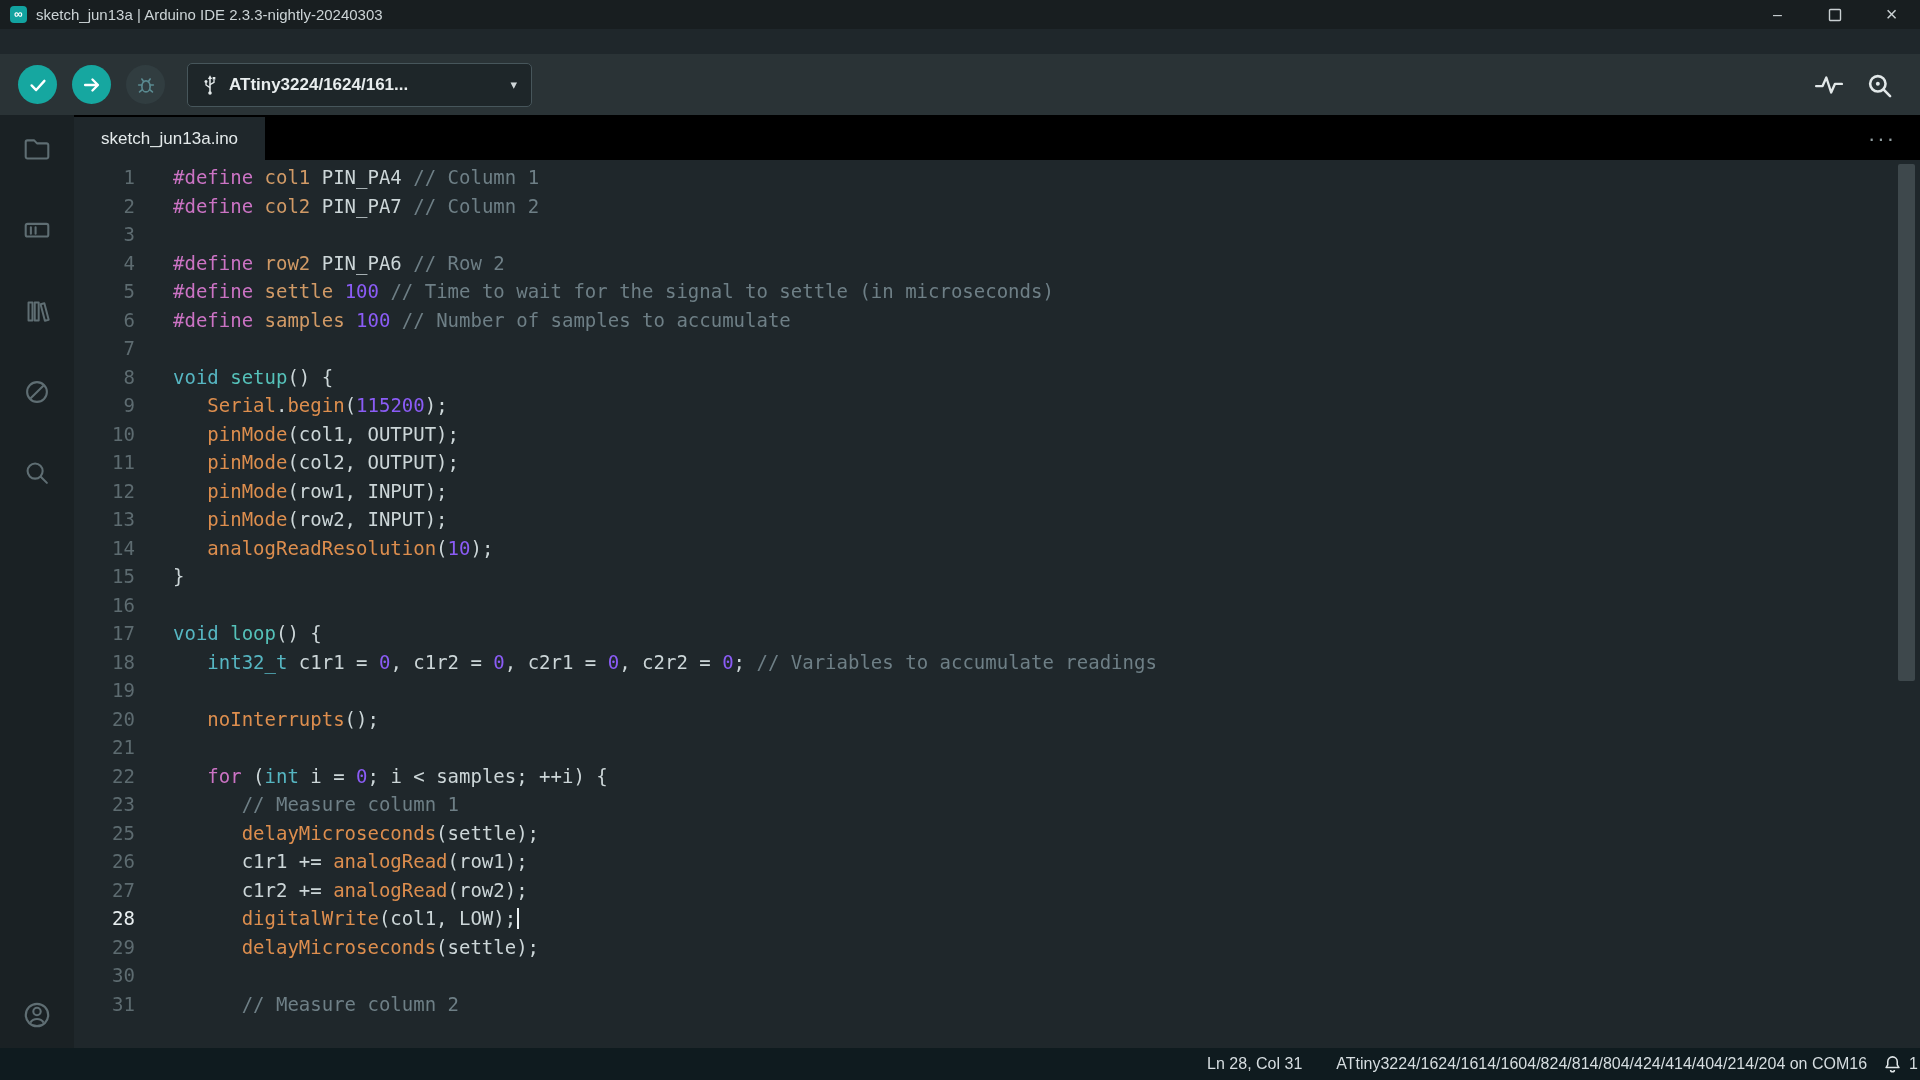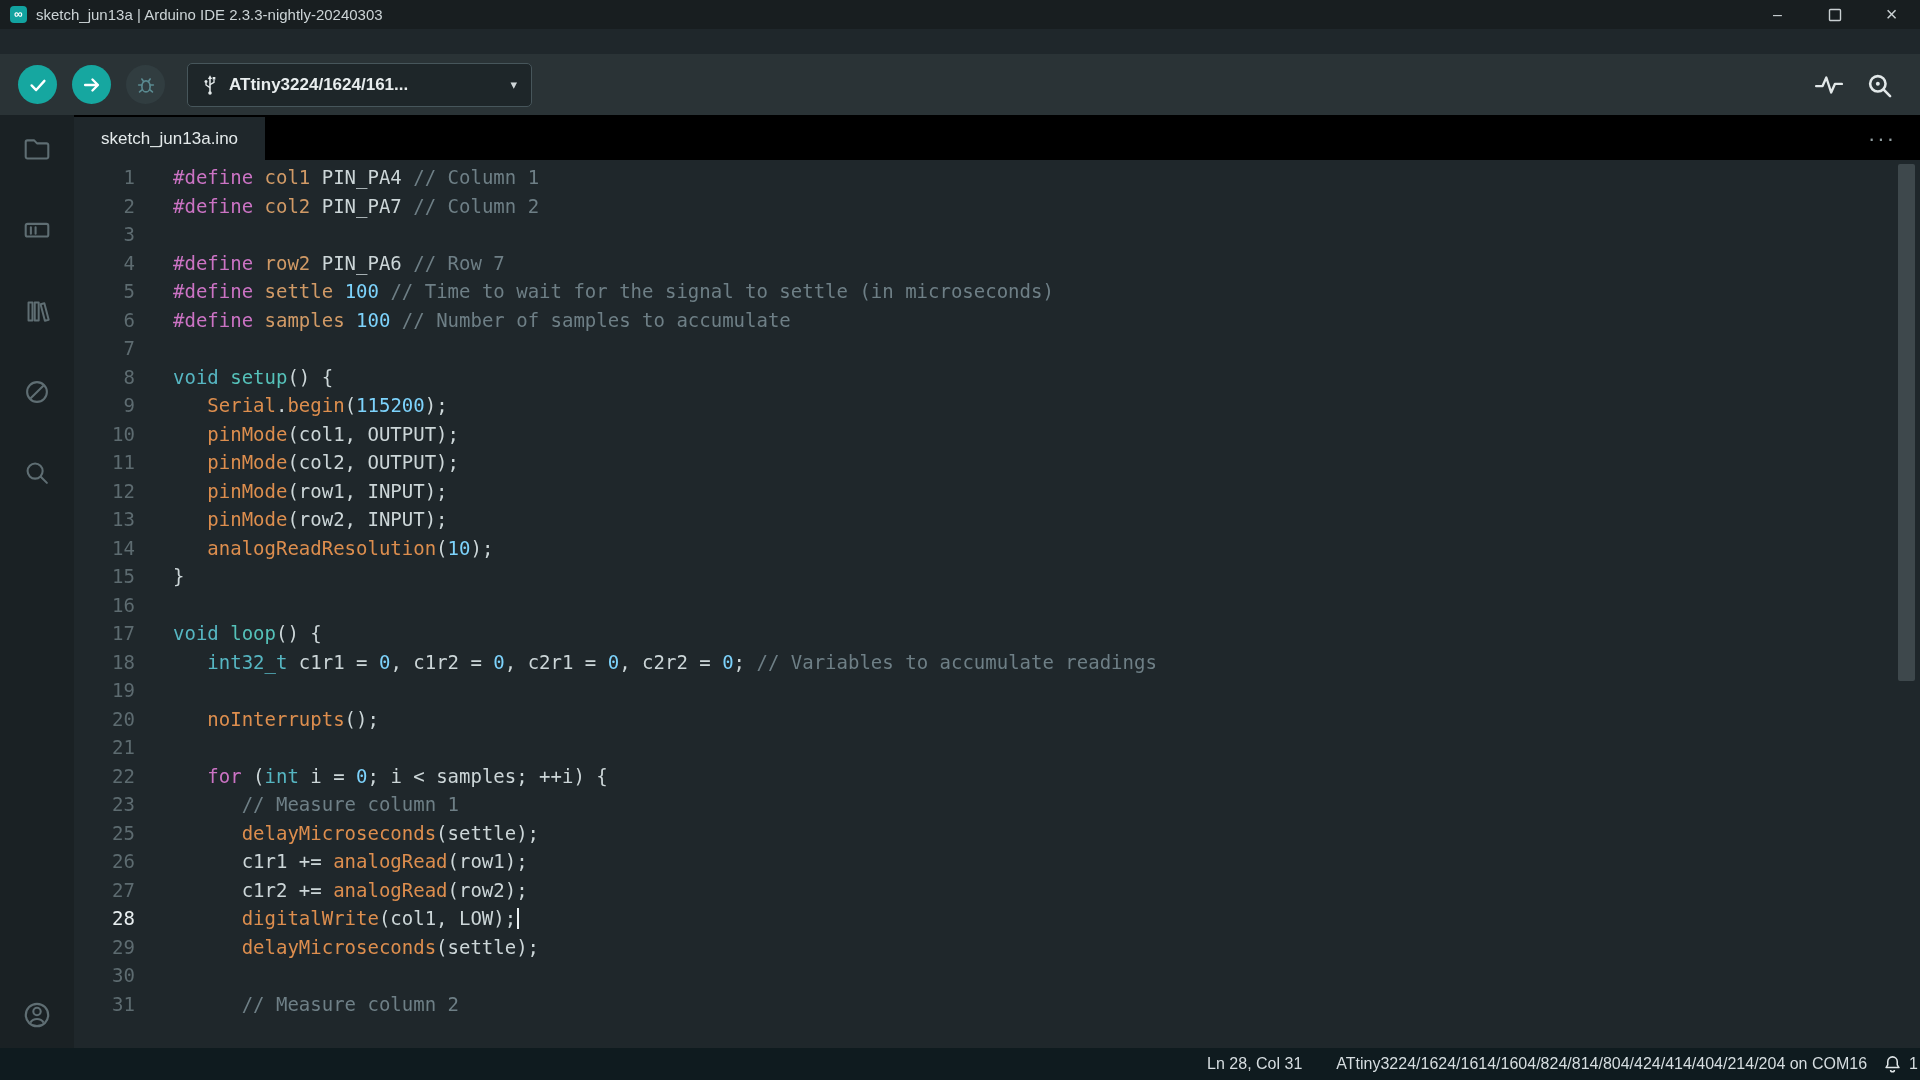--- a/index.html
+++ b/index.html
@@ -59,21 +59,21 @@
   .line{display:flex;height:28.5px;line-height:28.5px;white-space:pre;}
   .ln{flex:0 0 99px;box-sizing:border-box;text-align:right;padding-right:38px;color:#5d6b70;}
   .line.active .ln{color:#e8eef0;}
   .code{white-space:pre;}
   .tk-pp{color:#cb73c4;}
   .tk-kwp{color:#cb73c4;}
   .tk-mac{color:#d19a66;}
   .tk-lib{color:#dd8e4e;}
   .tk-kw{color:#56b6c2;}
   .tk-fn{color:#55c1b9;}
-  .tk-num{color:#7dd3fc;}
+  .tk-num{color:#8b5cf6;}
   .tk-pl{color:#ccd6d8;}
   .tk-cm{color:#6e7f86;}
   .caret{display:inline-block;width:2px;height:21px;background:#eef3f4;vertical-align:-4px;
          margin-left:1px;}
 
   .scroll-thumb{position:absolute;right:5px;top:164px;width:17px;height:517px;
                 background:rgba(145,158,163,0.28);border-radius:2px;z-index:6;}
 
   
   .statusbar{position:absolute;left:0;right:0;bottom:0;height:32px;background:#0f1b1f;
@@ -193,21 +193,21 @@
   <div class="tabstrip">
     <div class="tab">sketch_jun13a.ino</div>
     <div class="tab-dots">···</div>
   </div>
 
   <div class="editor">
     <div>
         <div class="line"><span class="ln">1</span><span class="code"><span class="tk-pp">#define</span><span class="tk-pl"> </span><span class="tk-mac">col1</span><span class="tk-pl"> PIN_PA4 </span><span class="tk-cm">// Column 1</span></span></div>
         <div class="line"><span class="ln">2</span><span class="code"><span class="tk-pp">#define</span><span class="tk-pl"> </span><span class="tk-mac">col2</span><span class="tk-pl"> PIN_PA7 </span><span class="tk-cm">// Column 2</span></span></div>
         <div class="line"><span class="ln">3</span></div>
-        <div class="line"><span class="ln">4</span><span class="code"><span class="tk-pp">#define</span><span class="tk-pl"> </span><span class="tk-mac">row2</span><span class="tk-pl"> PIN_PA6 </span><span class="tk-cm">// Row 7</span></span></div>
+        <div class="line"><span class="ln">4</span><span class="code"><span class="tk-pp">#define</span><span class="tk-pl"> </span><span class="tk-mac">row2</span><span class="tk-pl"> PIN_PA6 </span><span class="tk-cm">// Row 2</span></span></div>
         <div class="line"><span class="ln">5</span><span class="code"><span class="tk-pp">#define</span><span class="tk-pl"> </span><span class="tk-mac">settle</span><span class="tk-pl"> </span><span class="tk-num">100</span><span class="tk-pl"> </span><span class="tk-cm">// Time to wait for the signal to settle (in microseconds)</span></span></div>
         <div class="line"><span class="ln">6</span><span class="code"><span class="tk-pp">#define</span><span class="tk-pl"> </span><span class="tk-mac">samples</span><span class="tk-pl"> </span><span class="tk-num">100</span><span class="tk-pl"> </span><span class="tk-cm">// Number of samples to accumulate</span></span></div>
         <div class="line"><span class="ln">7</span><span class="code"></span></div>
         <div class="line"><span class="ln">8</span><span class="code"><span class="tk-kw">void</span><span class="tk-pl"> </span><span class="tk-fn">setup</span><span class="tk-pl">() {</span></span></div>
         <div class="line"><span class="ln">9</span><span class="code"><span class="tk-pl">   </span><span class="tk-lib">Serial</span><span class="tk-pl">.</span><span class="tk-lib">begin</span><span class="tk-pl">(</span><span class="tk-num">115200</span><span class="tk-pl">);</span></span></div>
         <div class="line"><span class="ln">10</span><span class="code"><span class="tk-pl">   </span><span class="tk-lib">pinMode</span><span class="tk-pl">(col1, OUTPUT);</span></span></div>
         <div class="line"><span class="ln">11</span><span class="code"><span class="tk-pl">   </span><span class="tk-lib">pinMode</span><span class="tk-pl">(col2, OUTPUT);</span></span></div>
         <div class="line"><span class="ln">12</span><span class="code"><span class="tk-pl">   </span><span class="tk-lib">pinMode</span><span class="tk-pl">(row1, INPUT);</span></span></div>
         <div class="line"><span class="ln">13</span><span class="code"><span class="tk-pl">   </span><span class="tk-lib">pinMode</span><span class="tk-pl">(row2, INPUT);</span></span></div>
         <div class="line"><span class="ln">14</span><span class="code"><span class="tk-pl">   </span><span class="tk-lib">analogReadResolution</span><span class="tk-pl">(</span><span class="tk-num">10</span><span class="tk-pl">);</span></span></div>

